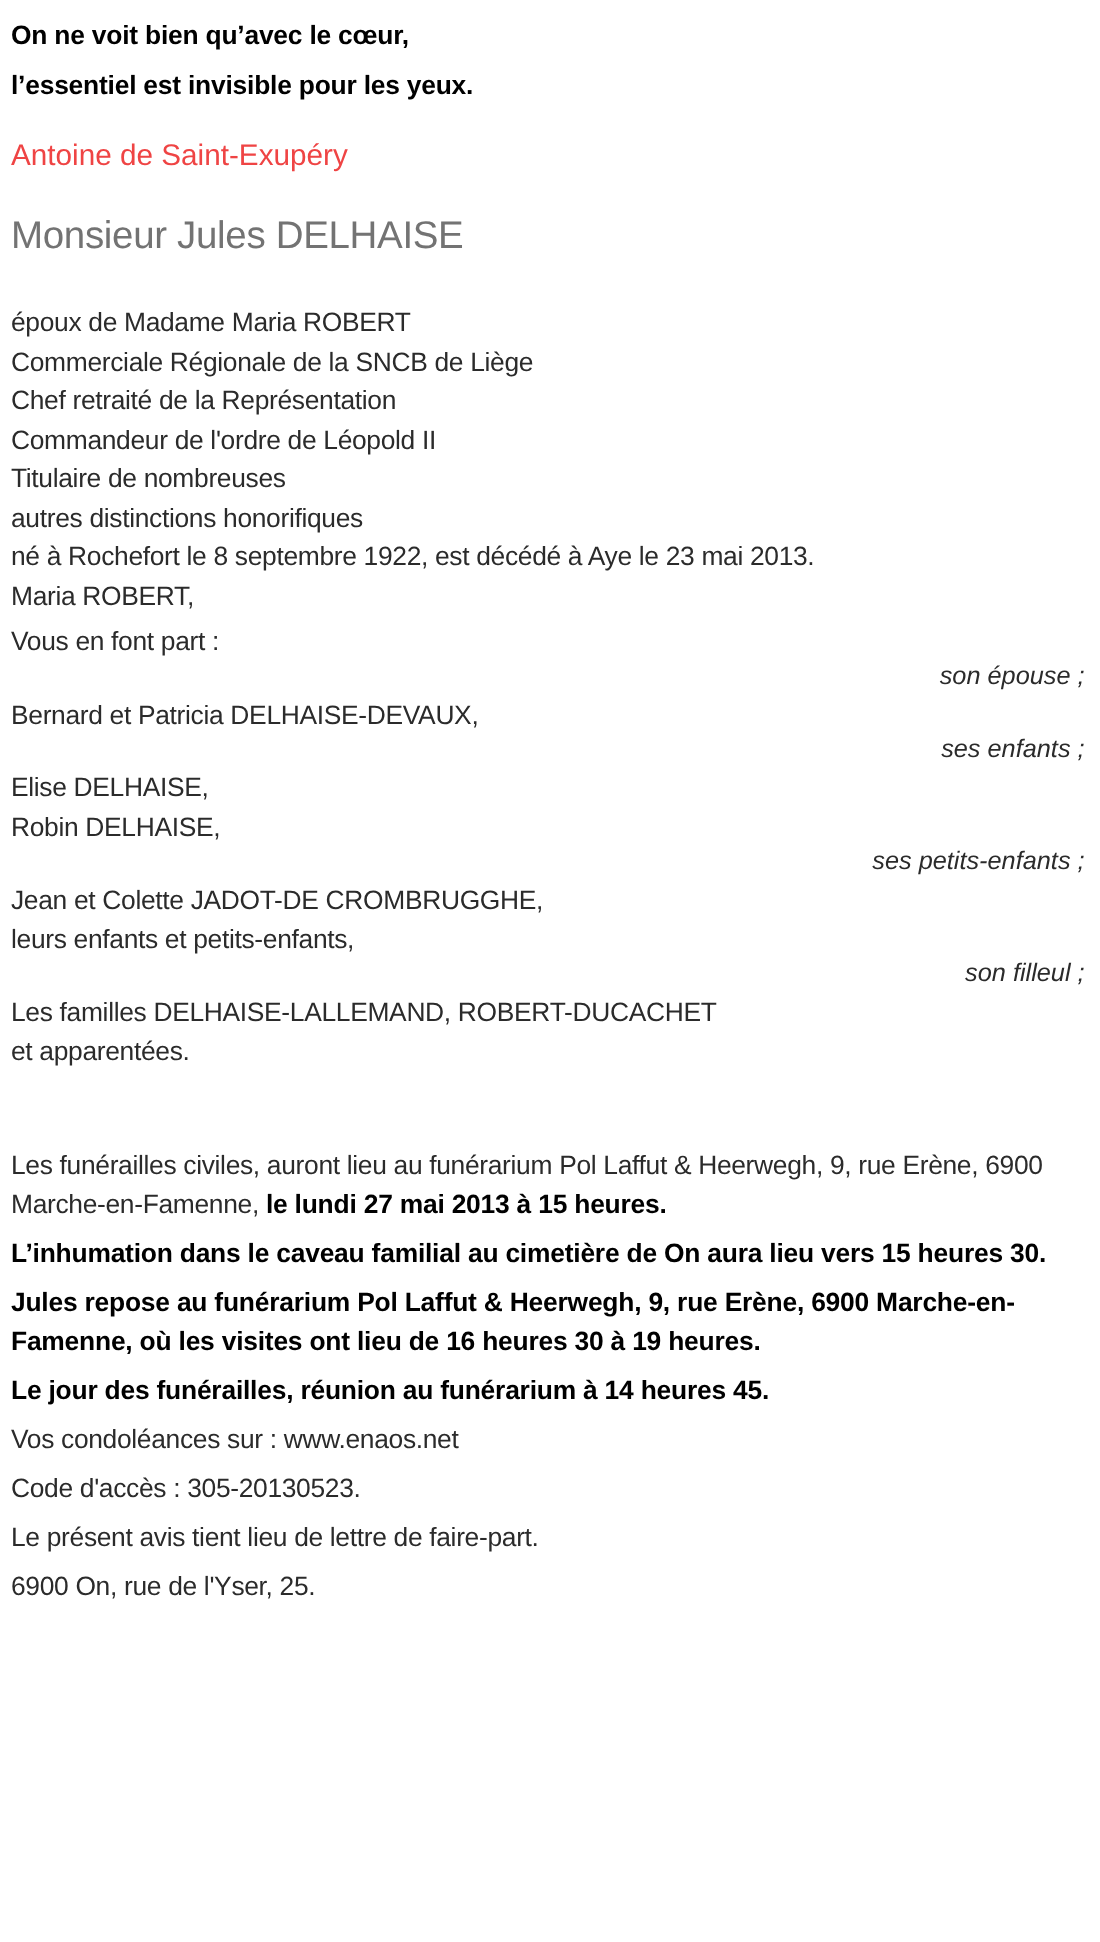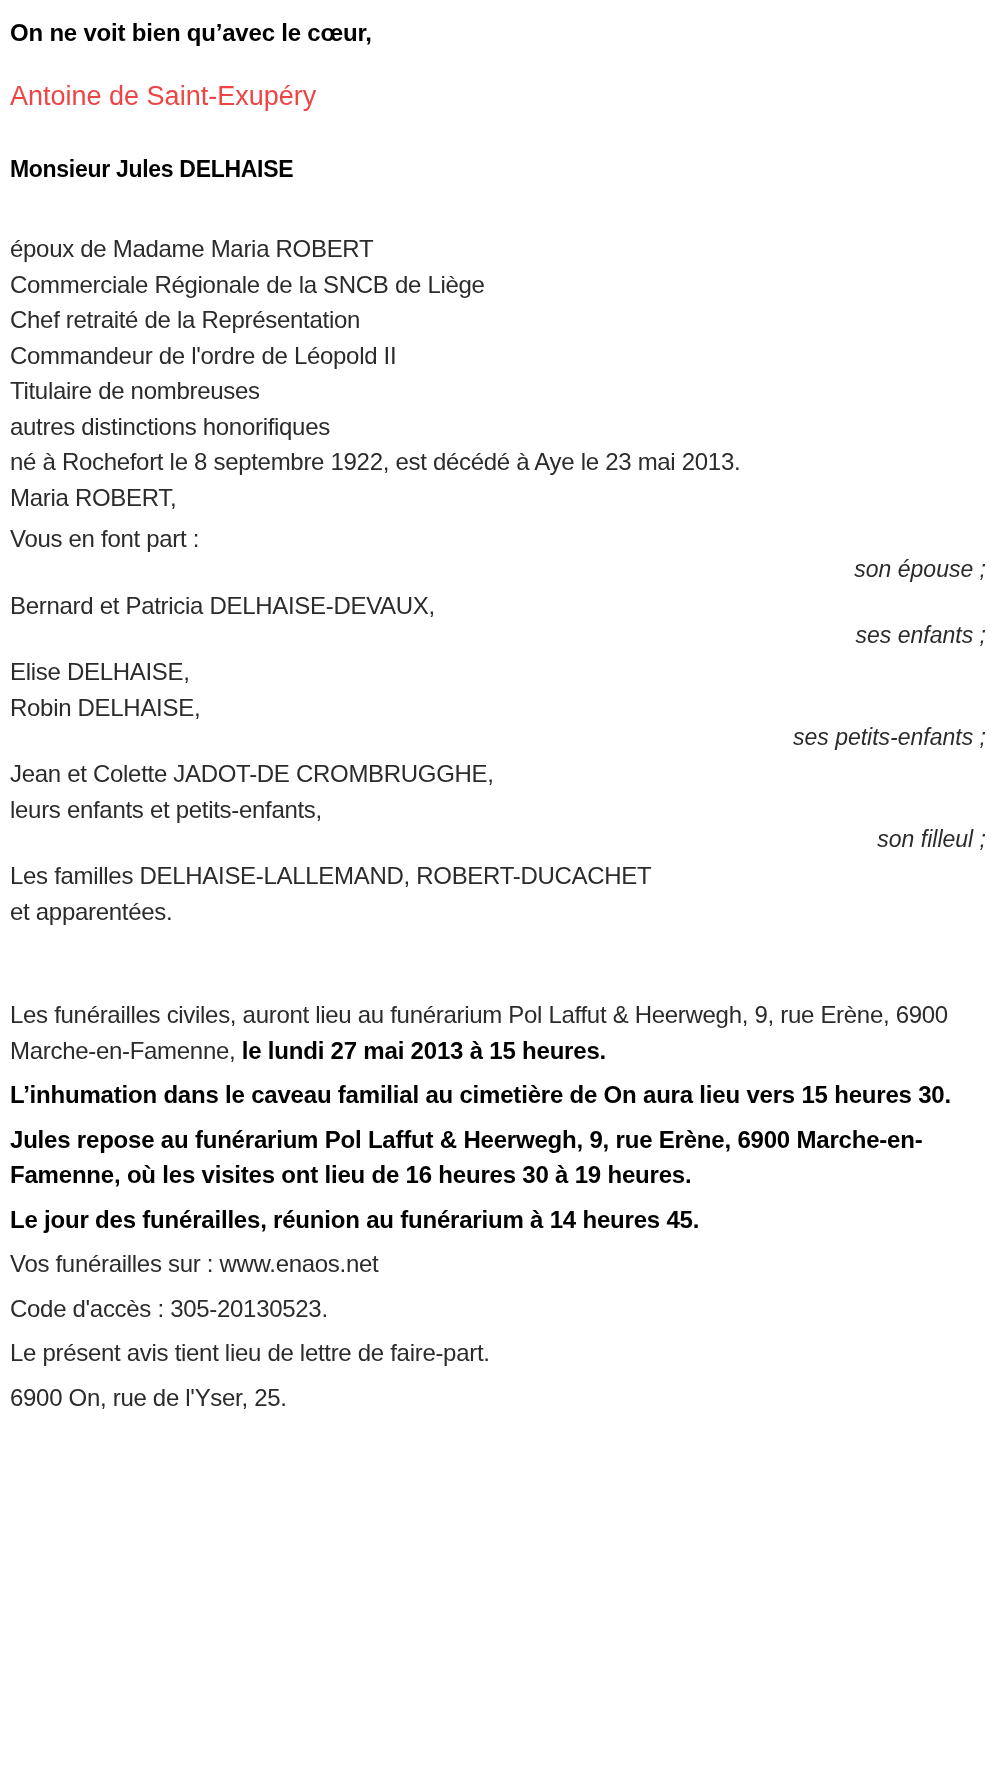--- a/index.html
+++ b/index.html
@@ -24,24 +24,24 @@
   }
   .quote-author {
     margin-top: 26px;
     font-size: 27px;
     line-height: 30px;
     font-weight: 400;
     color: #ef4444;
   }
   .page-title {
     margin: 38px 0 0 0;
-    font-size: 23px;
+    font-size: 35px;
     line-height: 40px;
-    font-weight: 700;
-    color: #000000;
+    font-weight: 400;
+    color: #737373;
     letter-spacing: -0.3px;
   }
   .details { margin-top: 42px; }
   .body-line {
     font-size: 24px;
     line-height: 35.5px;
     letter-spacing: -0.3px;
     color: #2b2b2b;
   }
   .life-dates { }
@@ -69,20 +69,21 @@
   .para + .para { margin-top: 9px; }
   .address { margin-top: 34px; }
 </style>
 </head>
 <body>
 
 <div class="page">
 
   <section>
     <p class="quote-line">On ne voit bien qu’avec le cœur,</p>
+    <p class="quote-line">l’essentiel est invisible pour les yeux.</p>
     <p class="quote-author">Antoine de Saint-Exupéry</p>
   </section>
 
   <h1 class="page-title">Monsieur Jules DELHAISE</h1>
 
   <section class="details">
     <p class="body-line">époux de Madame Maria ROBERT</p>
     <p class="body-line">Commerciale Régionale de la SNCB de Liège</p>
     <p class="body-line">Chef retraité de la Représentation</p>
     <p class="body-line">Commandeur de l'ordre de Léopold II</p>
@@ -115,21 +116,21 @@
 
   <section>
     <p class="para funeral-para"><span>Les funérailles civiles, auront lieu au funérarium Pol Laffut &amp; Heerwegh, 9, rue Erène, 6900 Marche-en-Famenne, </span><strong>le lundi 27 mai 2013 à 15 heures.</strong></p>
 
     <p class="para bold">L’inhumation dans le caveau familial au cimetière de On aura lieu vers 15 heures 30.</p>
 
     <p class="para bold">Jules repose au funérarium Pol Laffut &amp; Heerwegh, 9, rue Erène, 6900 Marche-en-Famenne, où les visites ont lieu de 16 heures 30 à 19 heures.</p>
 
     <p class="para bold">Le jour des funérailles, réunion au funérarium à 14 heures 45.</p>
 
-    <p class="para">Vos funérailles sur : www.enaos.net</p>
+    <p class="para">Vos condoléances sur : www.enaos.net</p>
 
     <p class="para">Code d'accès : 305-20130523.</p>
 
     <p class="para">Le présent avis tient lieu de lettre de faire-part.</p>
 
     <p class="para address">6900 On, rue de l'Yser, 25.</p>
   </section>
 
 </div>
 

